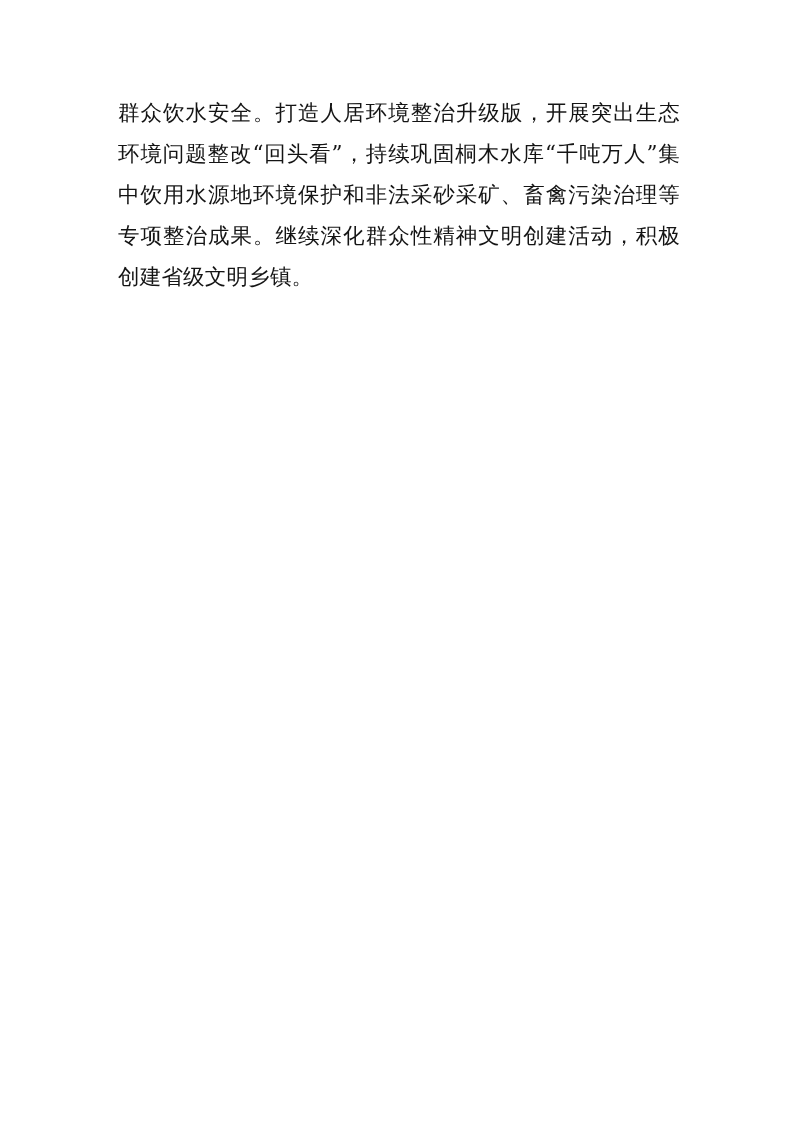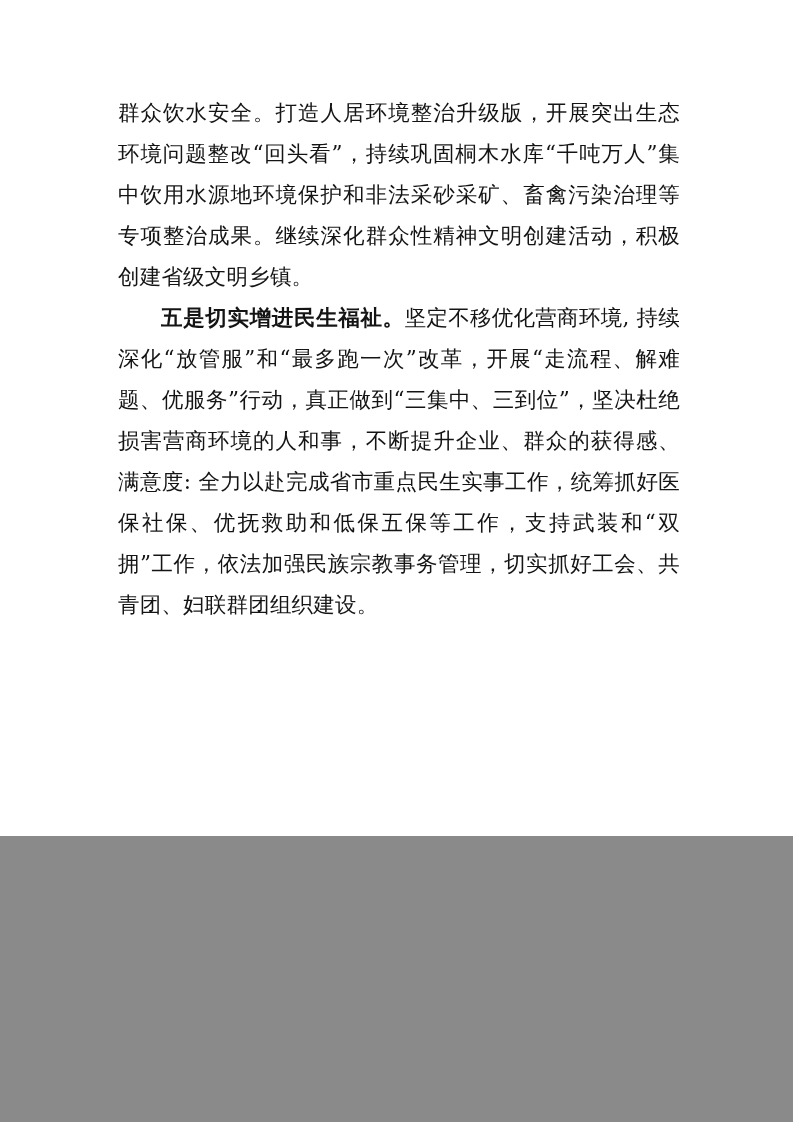--- a/index.html
+++ b/index.html
@@ -6,21 +6,21 @@
     margin: 0;
     padding: 0;
     background: #8a8a8a;
   }
   body {
     font-family: "DejaVu Serif", "Liberation Serif", serif;
   }
   .page {
     position: relative;
     width: 793px;
-    height: 836px;
+    height: 1122px;
     background: #ffffff;
     margin: 0 auto;
     overflow: hidden;
     box-sizing: border-box;
   }
   .doc-body {
     position: absolute;
     left: 118px;
     top: 92px;
     width: 562px;
@@ -49,18 +49,15 @@
 </head>
 <body>
 
 <div class="page">
   <div class="doc-body">
 
     <p class="para">
       <span>群众饮水安全。打造人居环境整治升级版，开展突出生态环境问题整改“回头看”，持续巩固桐木水库“千吨万人”集中饮用水源地环境保护和非法采砂采矿、畜禽污染治理等专项整治成果。继续深化群众性精神文明创建活动，积极创建省级文明乡镇。</span>
     </p>
 
-    <p class="para indent">
-      <span class="lead">五是切实增进民生福祉。</span><span>坚定不移优化营商环境, 持续深化“放管服”和“最多跑一次”改革，开展“走流程、解难题、优服务”行动，真正做到“三集中、三到位”，坚决杜绝损害营商环境的人和事，不断提升企业、群众的获得感、满意度: 全力以赴完成省市重点民生实事工作，统筹抓好医保社保、优抚救助和低保五保等工作，支持武装和“双拥”工作，依法加强民族宗教事务管理，切实抓好工会、共青团、妇联群团组织建设。</span>
-    </p>
 
   </div>
 </div>
 
 </body></html>

